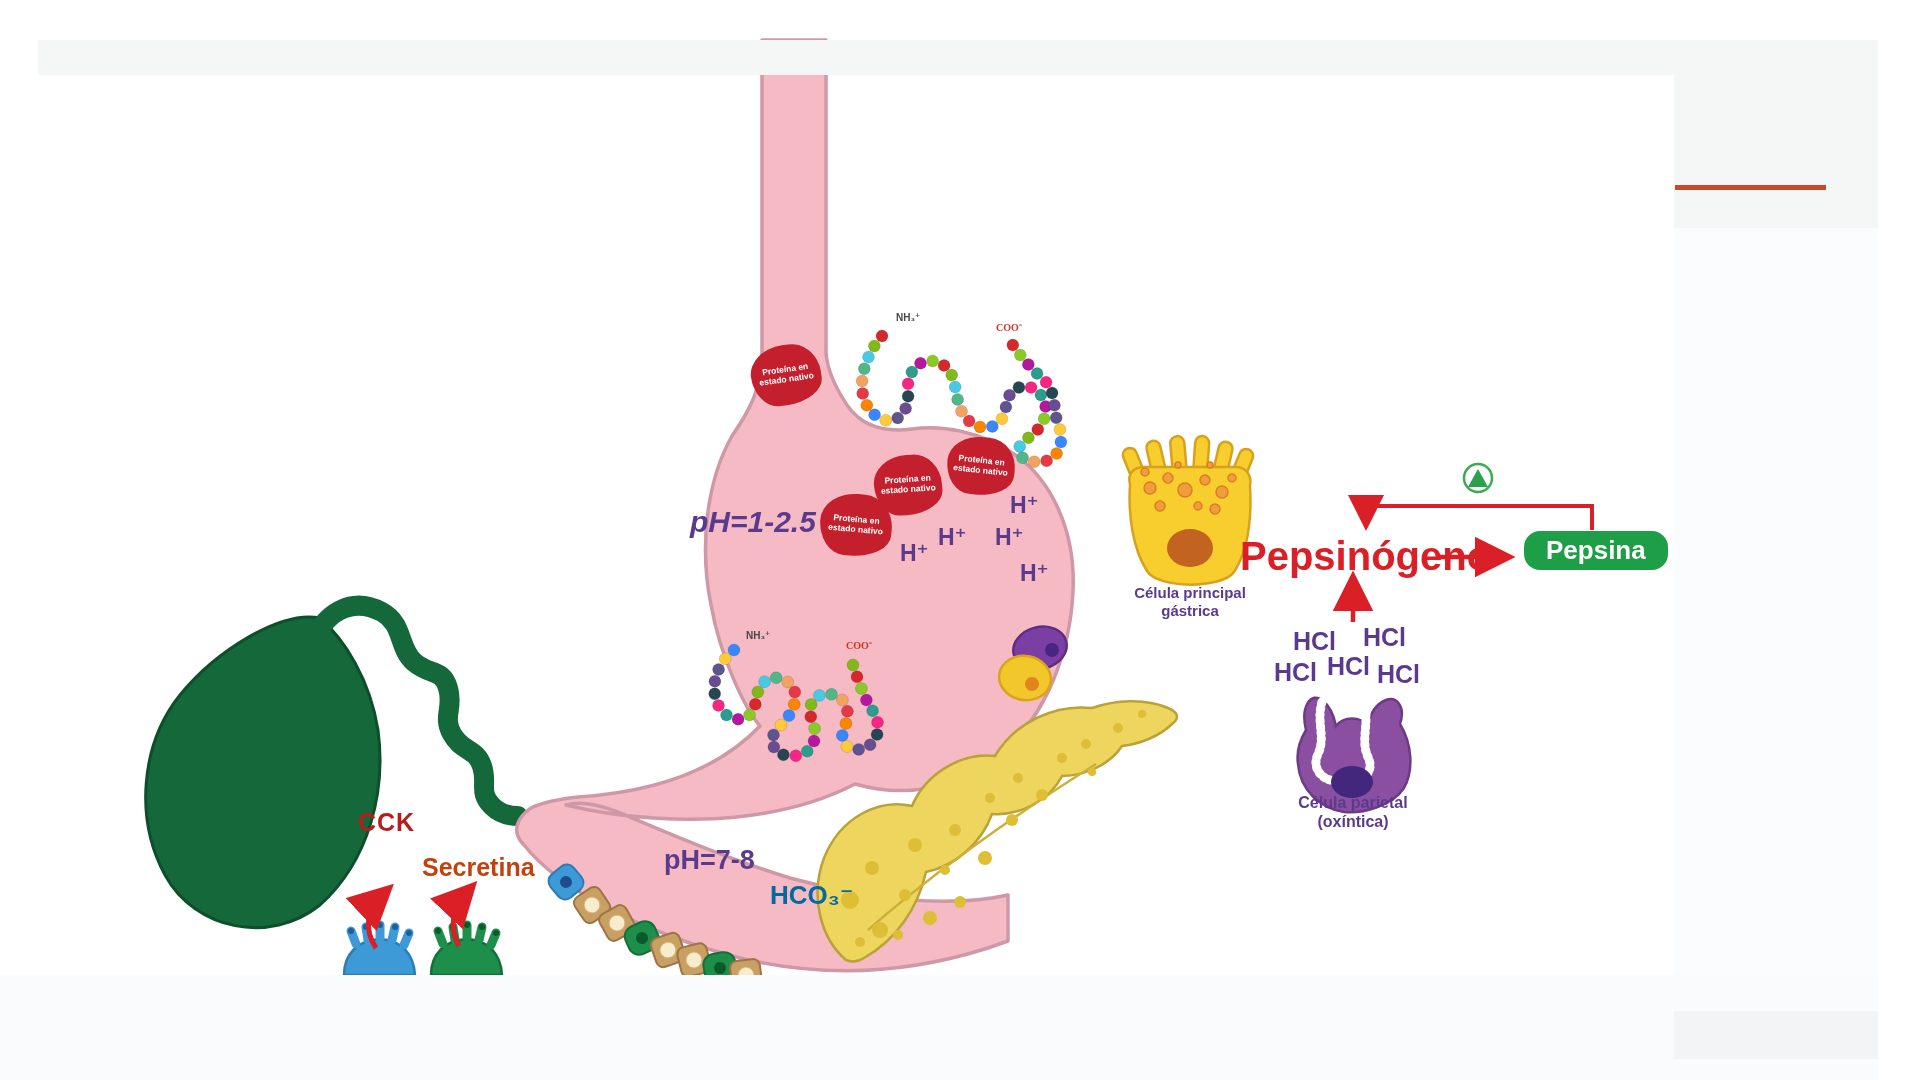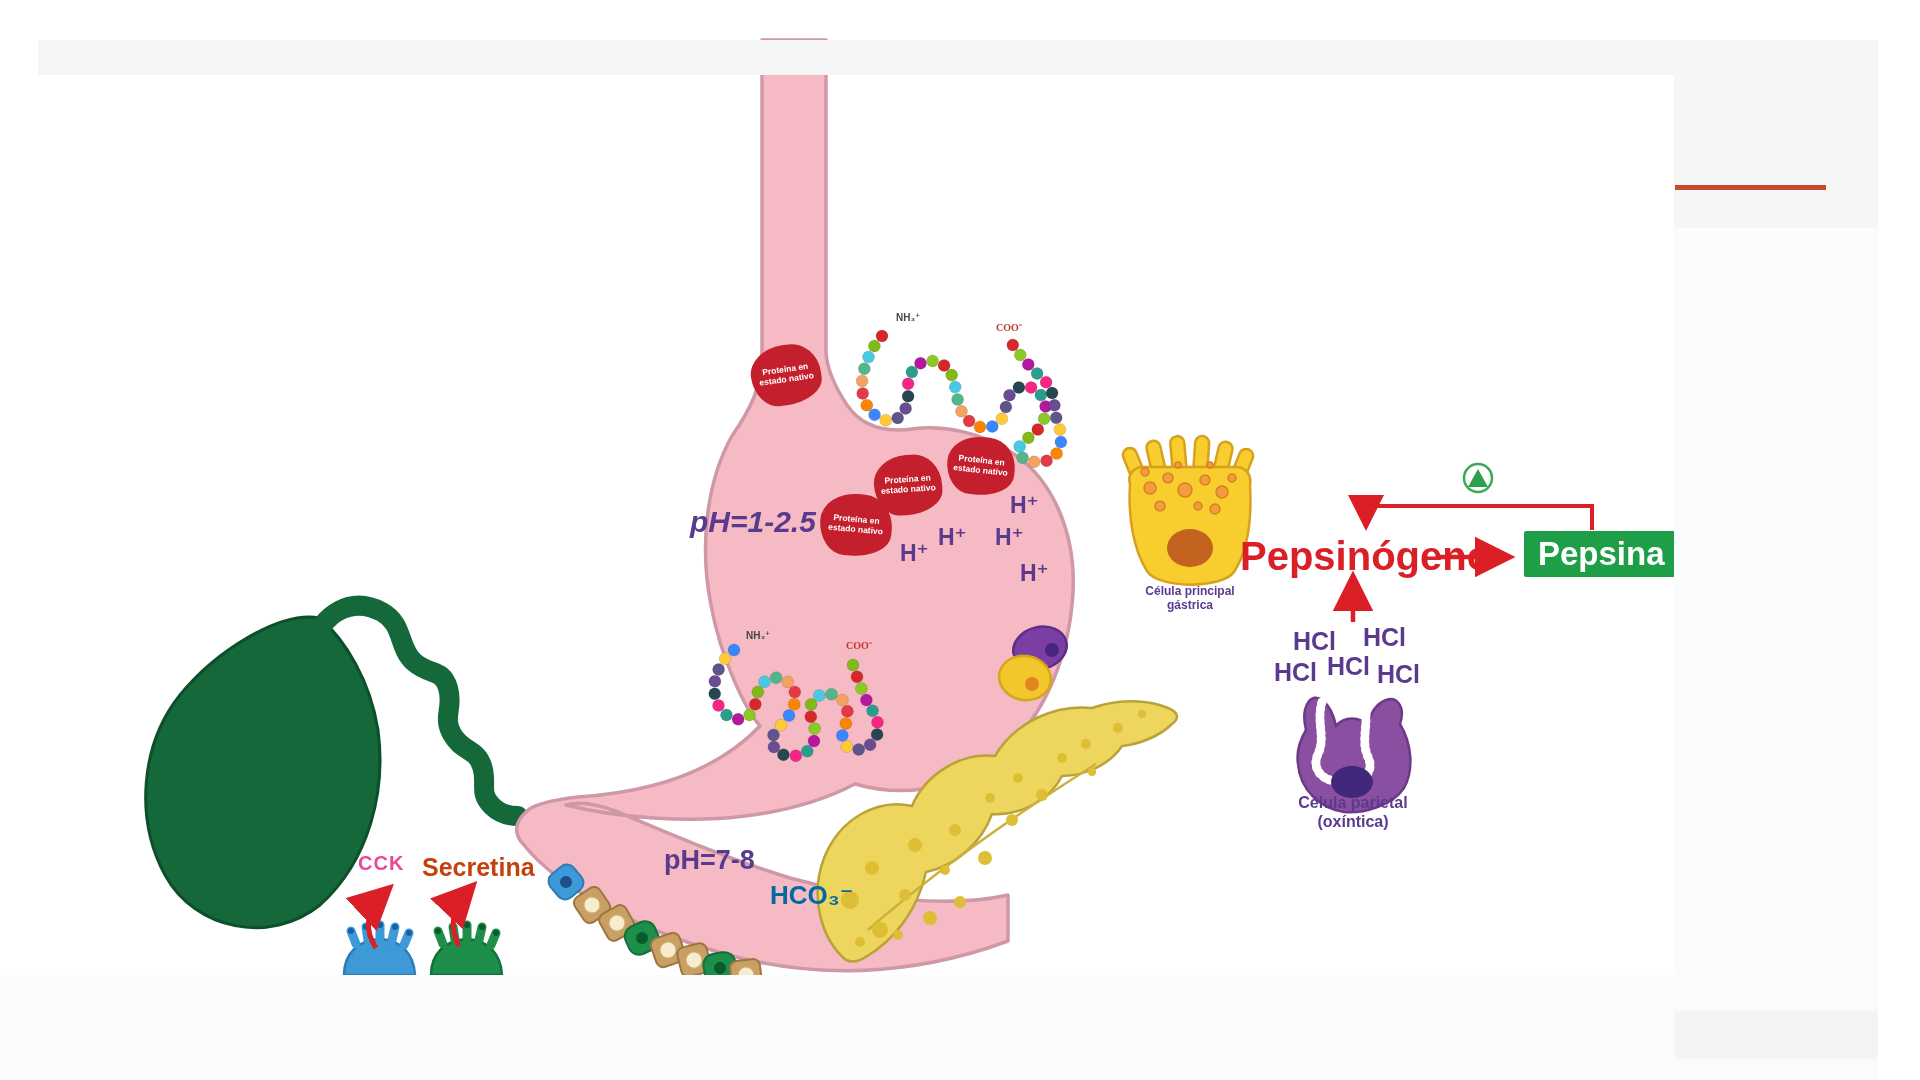--- a/index.html
+++ b/index.html
@@ -13,28 +13,28 @@
   #bottom-right-patch{left:1674px;top:1011px;width:204px;height:48px;background:#f3f4f5;z-index:5;}
   #accent-line{position:absolute;left:1675px;top:185px;width:151px;height:5px;background:#c64b2d;z-index:6;}
   #art{position:absolute;left:0;top:0;z-index:1;}
   .lbl{position:absolute;font-weight:bold;white-space:nowrap;z-index:3;}
   .purple{color:#5b3a8e;}
   .ph1{left:690px;top:505px;font-size:30px;font-style:italic;}
   .ph2{left:664px;top:845px;font-size:27px;}
   .hion{font-size:23px;}
   .hcl{font-size:25px;}
   .hco3{left:770px;top:880px;font-size:26px;color:#0369a1;}
-  .cck{left:358px;top:852px;font-size:20px;color:#ec4899;letter-spacing:1px;}
+  .cck{left:358px;top:808px;font-size:25px;color:#b91c1c;letter-spacing:1px;}
   .secretina{left:422px;top:853px;font-size:25px;color:#c2410c;}
   .pepsinogeno{left:1240px;top:534px;font-size:40px;color:#da1f26;}
   .pepsina-badge{position:absolute;left:1524px;top:531px;background:#1f9e48;color:#ffffff;
-    font-weight:bold;font-size:33px;padding:4px 14px;border-radius:2px;z-index:3;}
+    font-weight:bold;font-size:26px;padding:4px 22px;border-radius:16px;z-index:3;}
   .cell-label{position:absolute;width:160px;text-align:center;font-weight:bold;z-index:3;
     color:#5b3a8e;line-height:1.18;}
-  #chief-label{left:1110px;top:584px;font-size:12px;}
+  #chief-label{left:1110px;top:584px;font-size:15px;}
   #parietal-label{left:1273px;top:794px;font-size:16px;}
   .terminus{position:absolute;font-size:10px;font-weight:bold;z-index:3;}
   .nterm{color:#474747;padding-left:28px;}
   .cterm{color:#c0392b;font-family:Liberation Serif, serif;}
   .blob{position:absolute;z-index:2;background:#c41f2d;color:#ffffff;display:flex;
     align-items:center;justify-content:center;text-align:center;font-weight:bold;
     font-size:8.5px;line-height:1.15;border-radius:55% 45% 60% 40% / 50% 58% 42% 60%;}
   .blob .inner{transform:none;}
 </style>
 </head>

